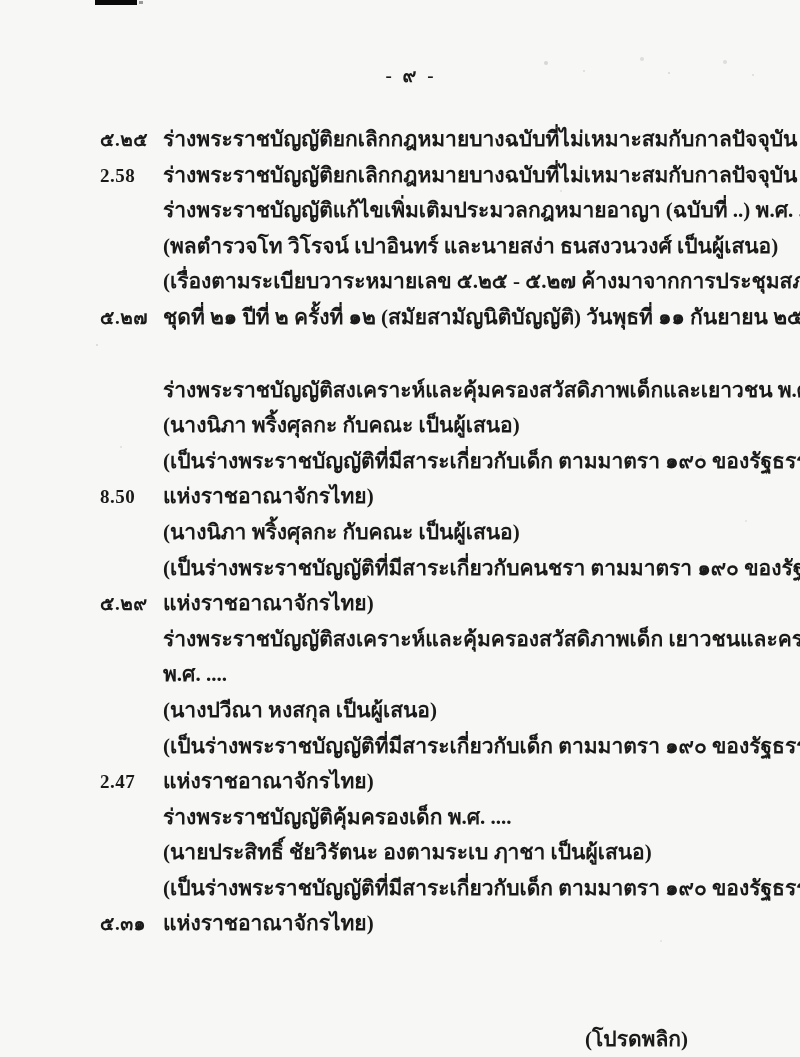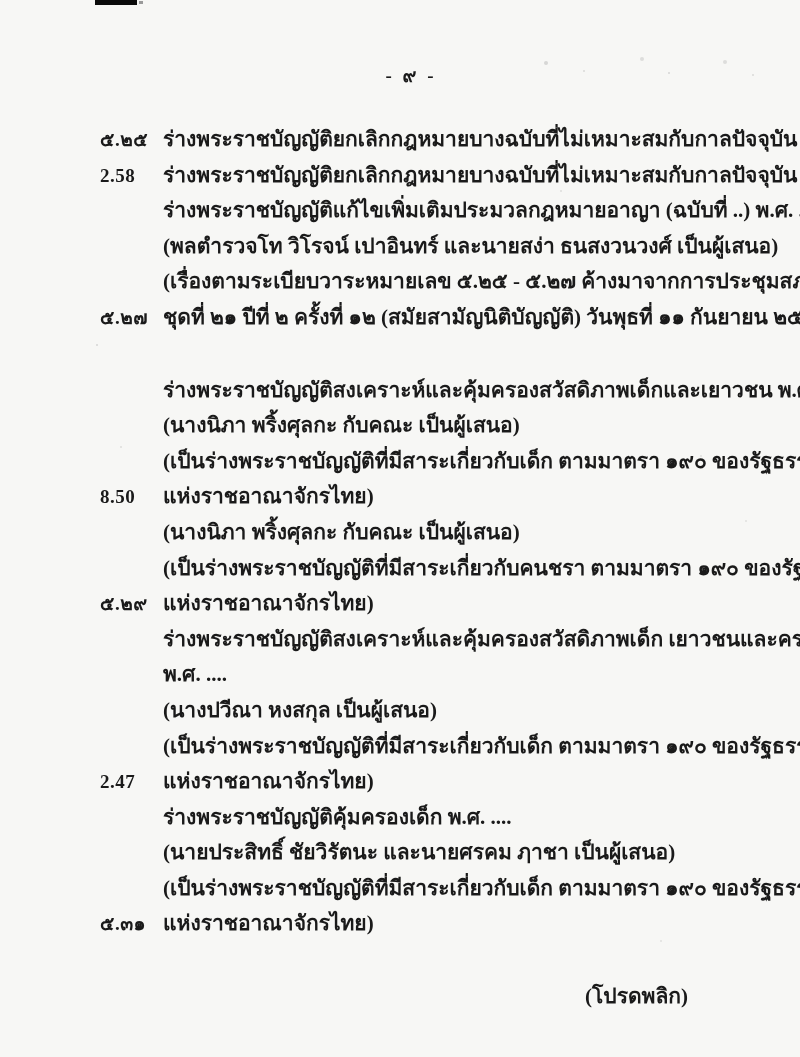--- a/index.html
+++ b/index.html
@@ -76,21 +76,21 @@
     font-size: 19px;
     letter-spacing: .5px;
   }
   .lines { flex: 1 1 auto; min-width: 0; }
   .line {
     line-height: 35.6px;
     white-space: nowrap;
   }
   .footer-note {
     position: absolute;
-    top: 979px; right: 112px;
+    top: 1022px; right: 112px;
     font-size: 21px;
     font-weight: bold;
   }
 </style>
 </head>
 <body>
 
 <div class="page">
   <div class="scan-mark"></div>
   <div class="specks"></div>
@@ -143,21 +143,21 @@
           <div class="line">พ.ศ. ....</div>
           <div class="line">(นางปวีณา หงสกุล เป็นผู้เสนอ)</div>
           <div class="line">(เป็นร่างพระราชบัญญัติที่มีสาระเกี่ยวกับเด็ก ตามมาตรา ๑๙๐ ของรัฐธรรมนูญ</div>
           <div class="line">แห่งราชอาณาจักรไทย)</div>
         </div>
       </div>
       <div class="item">
         <div class="num">๕.๓๑</div>
         <div class="lines">
           <div class="line">ร่างพระราชบัญญัติคุ้มครองเด็ก พ.ศ. ....</div>
-          <div class="line">(นายประสิทธิ์ ชัยวิรัตนะ และนายศรคม ฦาชา เป็นผู้เสนอ)</div>
+          <div class="line">(นายประสิทธิ์ ชัยวิรัตนะ องตามระเบ ฦาชา เป็นผู้เสนอ)</div>
           <div class="line">(เป็นร่างพระราชบัญญัติที่มีสาระเกี่ยวกับเด็ก ตามมาตรา ๑๙๐ ของรัฐธรรมนูญ</div>
           <div class="line">แห่งราชอาณาจักรไทย)</div>
         </div>
       </div>
     </div>
 
   <div class="footer-note">(โปรดพลิก)</div>
 </div>
 
 </body></html>

